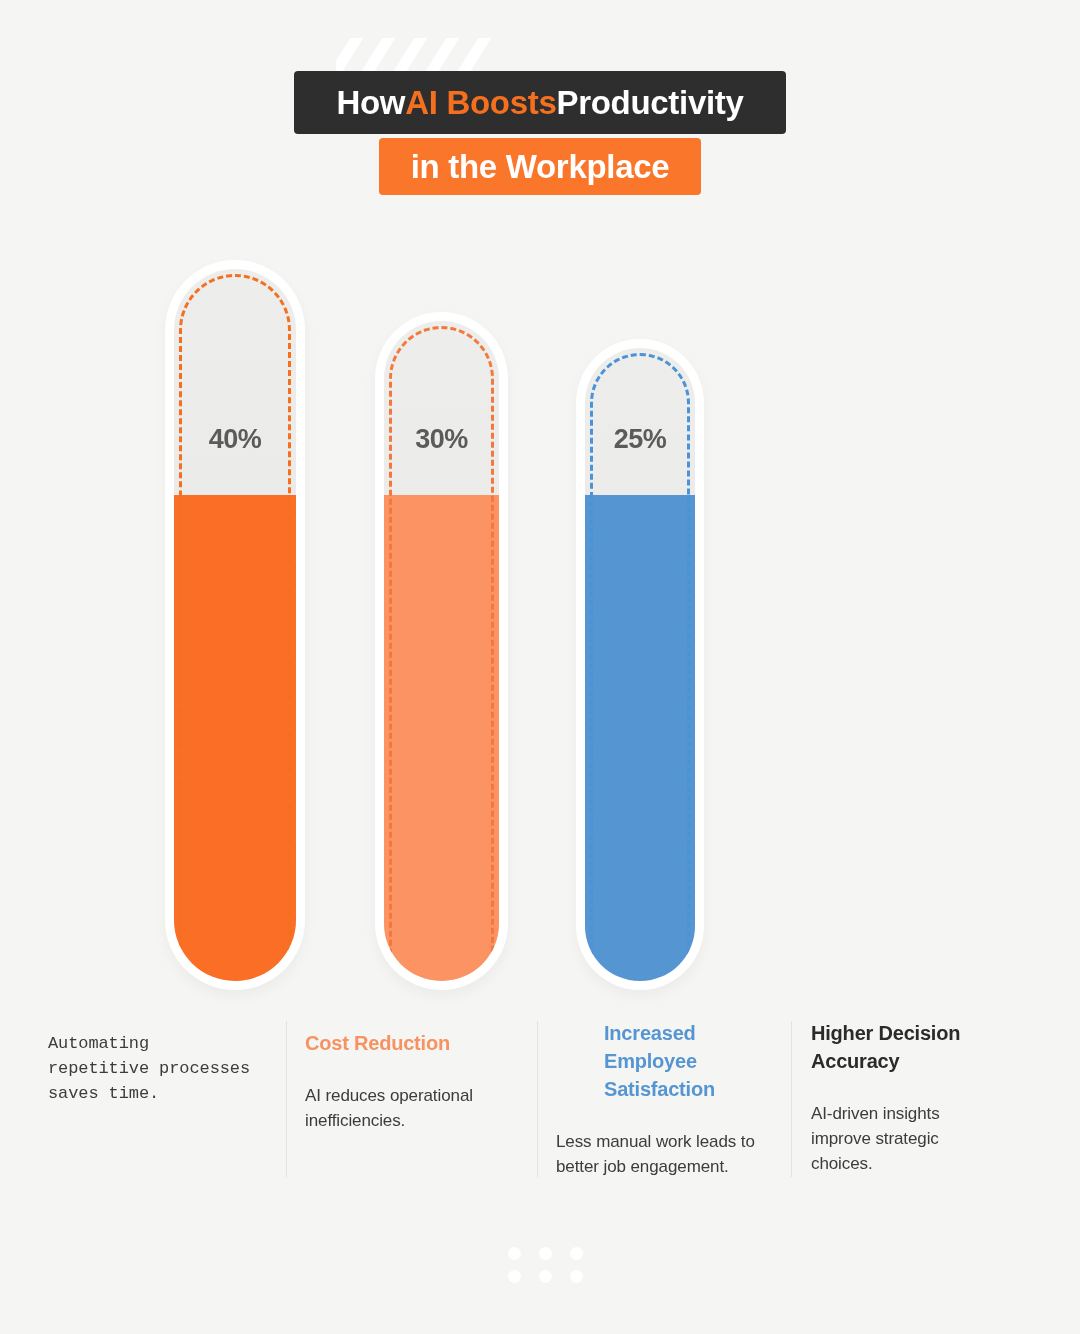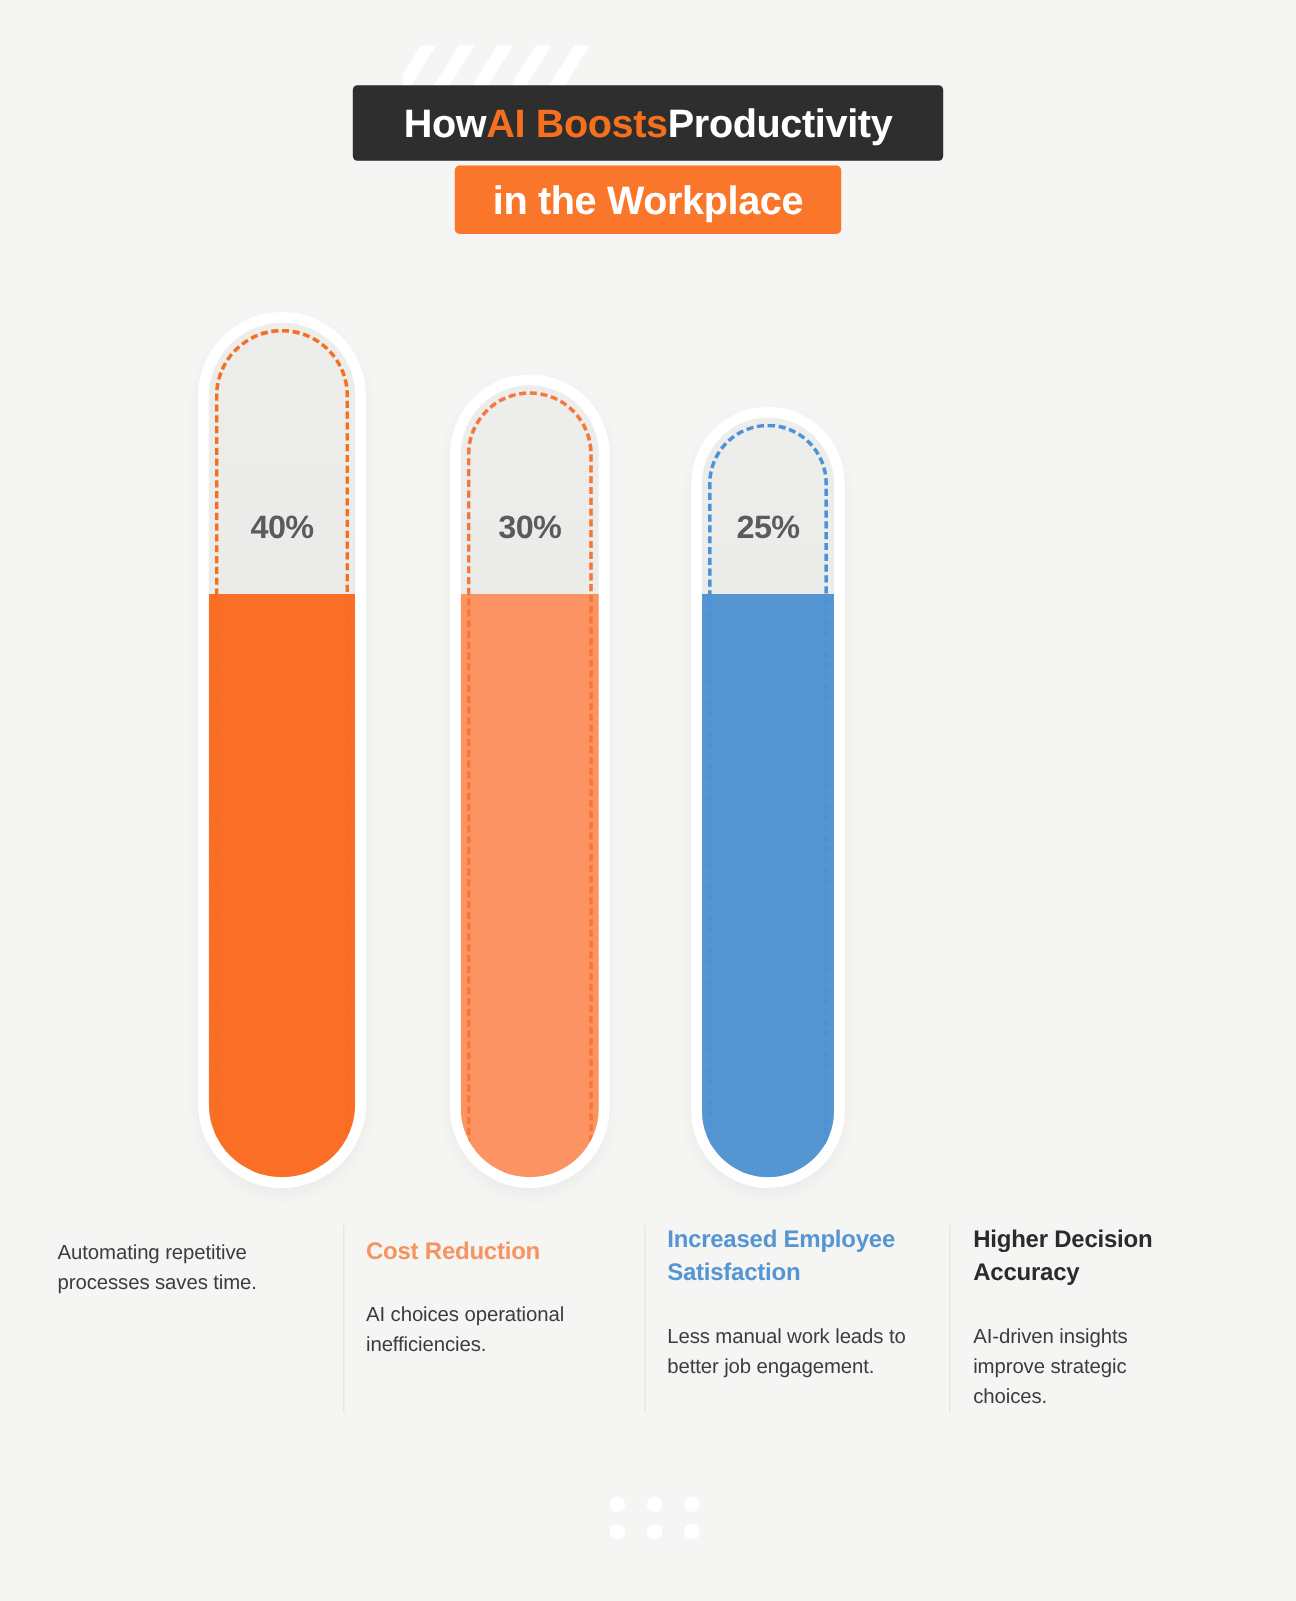--- a/index.html
+++ b/index.html
@@ -246,30 +246,30 @@
 
 </div>
 
 <div id="captions">
 
   <div class="divider" style="left:286px;"></div>
   <div class="divider" style="left:537px;"></div>
   <div class="divider" style="left:791px;"></div>
 
   <div class="cap" style="left:48px; width:210px;">
-    <p style="margin-top:26px;">Automating repetitive processes saves time.</p>
+    <p style="margin-top:26px;font-family:Liberation Mono, monospace;">Automating repetitive processes saves time.</p>
   </div>
 
   <div class="cap" style="left:305px; width:215px;">
     <h3 style="color:#F79361; margin-top:24px;">Cost Reduction</h3>
-    <p style="margin-top:26px;">AI choices operational inefficiencies.</p>
+    <p style="margin-top:26px;">AI reduces operational inefficiencies.</p>
   </div>
 
   <div class="cap" style="left:556px; width:225px;">
-    <h3 style="color:#5596D2; margin-top:14px;">Increased Employee Satisfaction</h3>
+    <h3 style="color:#5596D2; margin-top:14px;margin-left:48px;">Increased Employee Satisfaction</h3>
     <p style="margin-top:26px;">Less manual work leads to better job engagement.</p>
   </div>
 
   <div class="cap" style="left:811px; width:190px;">
     <h3 style="color:#2B2B2B; margin-top:14px;">Higher Decision Accuracy</h3>
     <p style="margin-top:26px;">AI-driven insights improve strategic choices.</p>
   </div>
 </div>
 
 <div id="dots">

